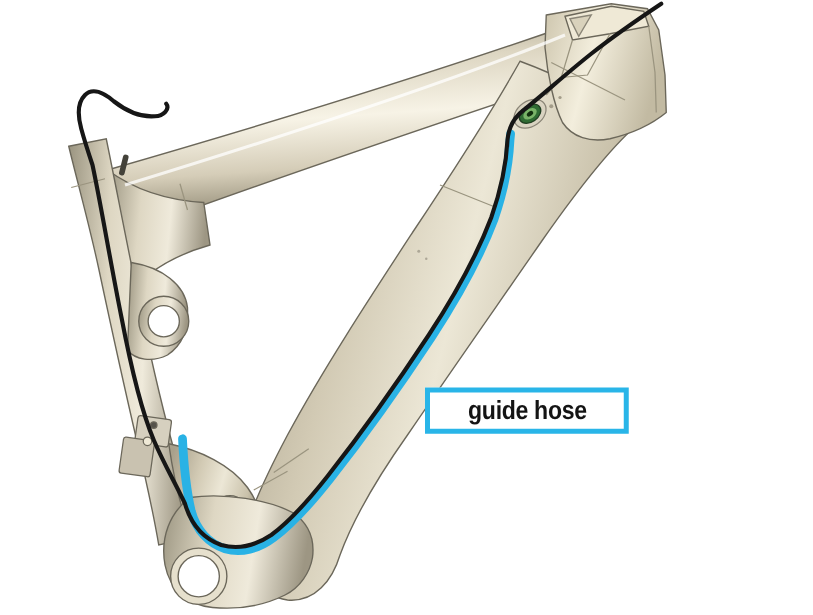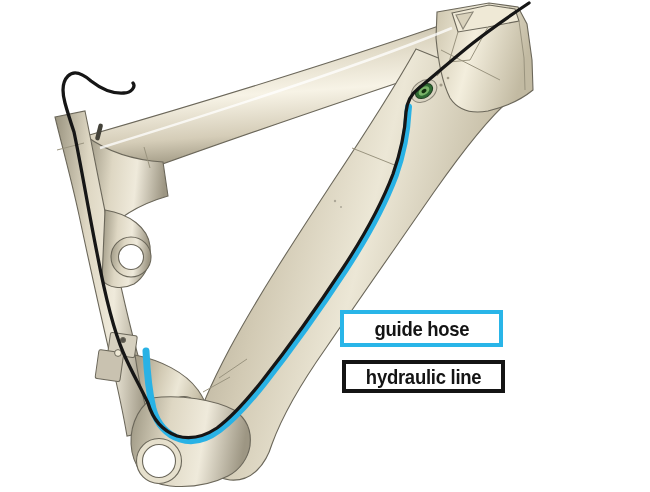--- a/index.html
+++ b/index.html
@@ -118,17 +118,14 @@
     </g>
 
     <path d="M 146 351 C 147 372, 149 392, 153 409 C 157 424, 167 435, 180 439 C 193 443, 207 439, 219 430 C 234 419, 249 402, 264 383 C 290 350, 318 311, 345 270 C 366 238, 384 205, 395 176 C 402 156, 407 133, 408 112 L 408.5 107" fill="none" stroke="#29b2e5" stroke-width="7" stroke-linecap="round"></path>
 
     <path d="M 133 83 C 136 87, 131 93, 124 93 C 112 94, 100 88, 91 81 C 83 74, 74 70, 68 76 C 62 82, 62 92, 65 103 C 68 114, 71 123, 74 132 C 81 165, 88 208, 97 253 C 105 295, 114 331, 123 352 C 131 371, 140 386, 148 403 C 153 420, 163 431, 177 436 C 191 440, 205 436, 217 428 C 232 417, 247 400, 262 381 C 288 348, 316 309, 343 268 C 364 236, 382 203, 393 174 C 400 154, 405 132, 406 112 C 407 101, 411 94, 419 88 C 434 76, 454 58, 473 43 C 492 28, 511 15, 529 3" fill="none" stroke="#161616" stroke-width="3.3" stroke-linecap="round"></path>
   </svg>
 
   <div class="legend-box guide" style="border-color: rgb(41, 181, 232);">
     <span class="legend-text">guide hose</span>
   </div>
-  <div class="legend-box hydraulic" style="border-color: rgb(20, 20, 20);">
-    <span class="legend-text">hydraulic line</span>
-  </div>
 
 </div>
 
 </body></html>

